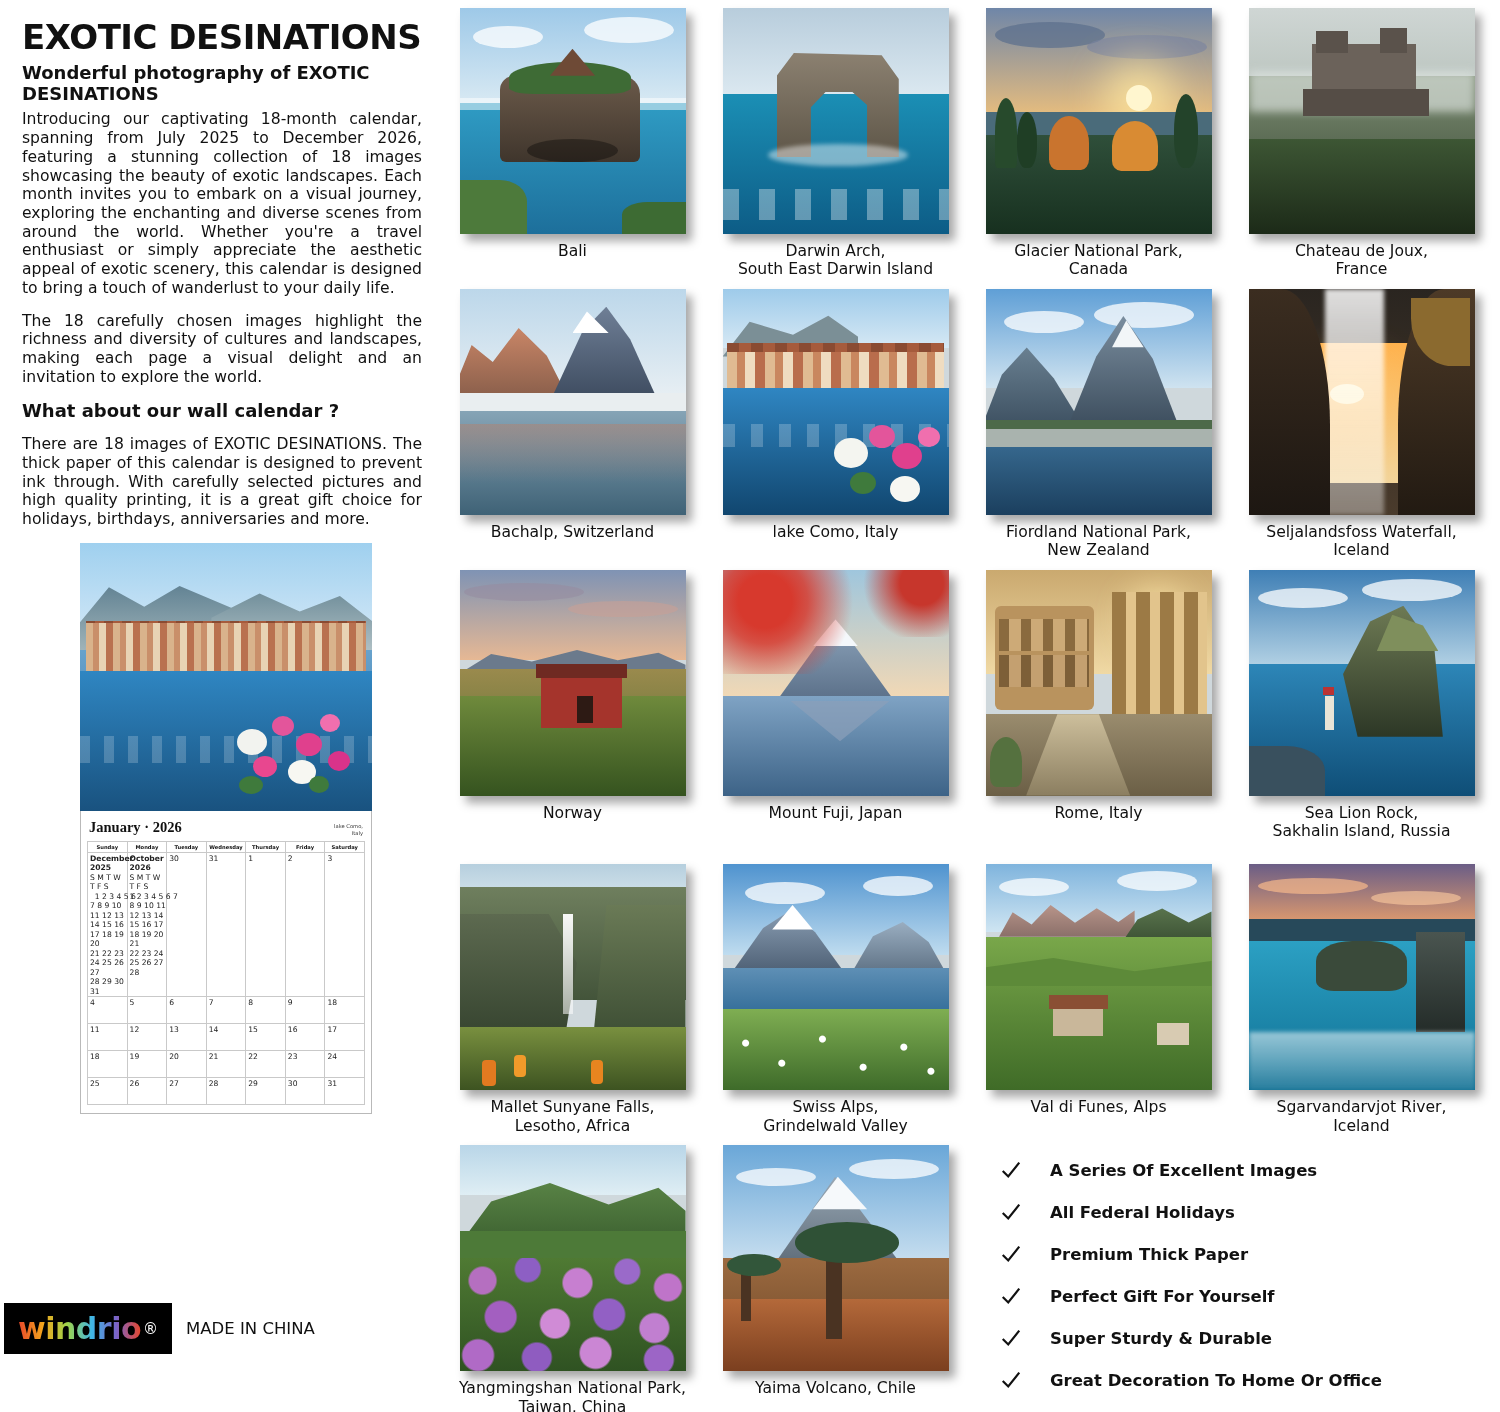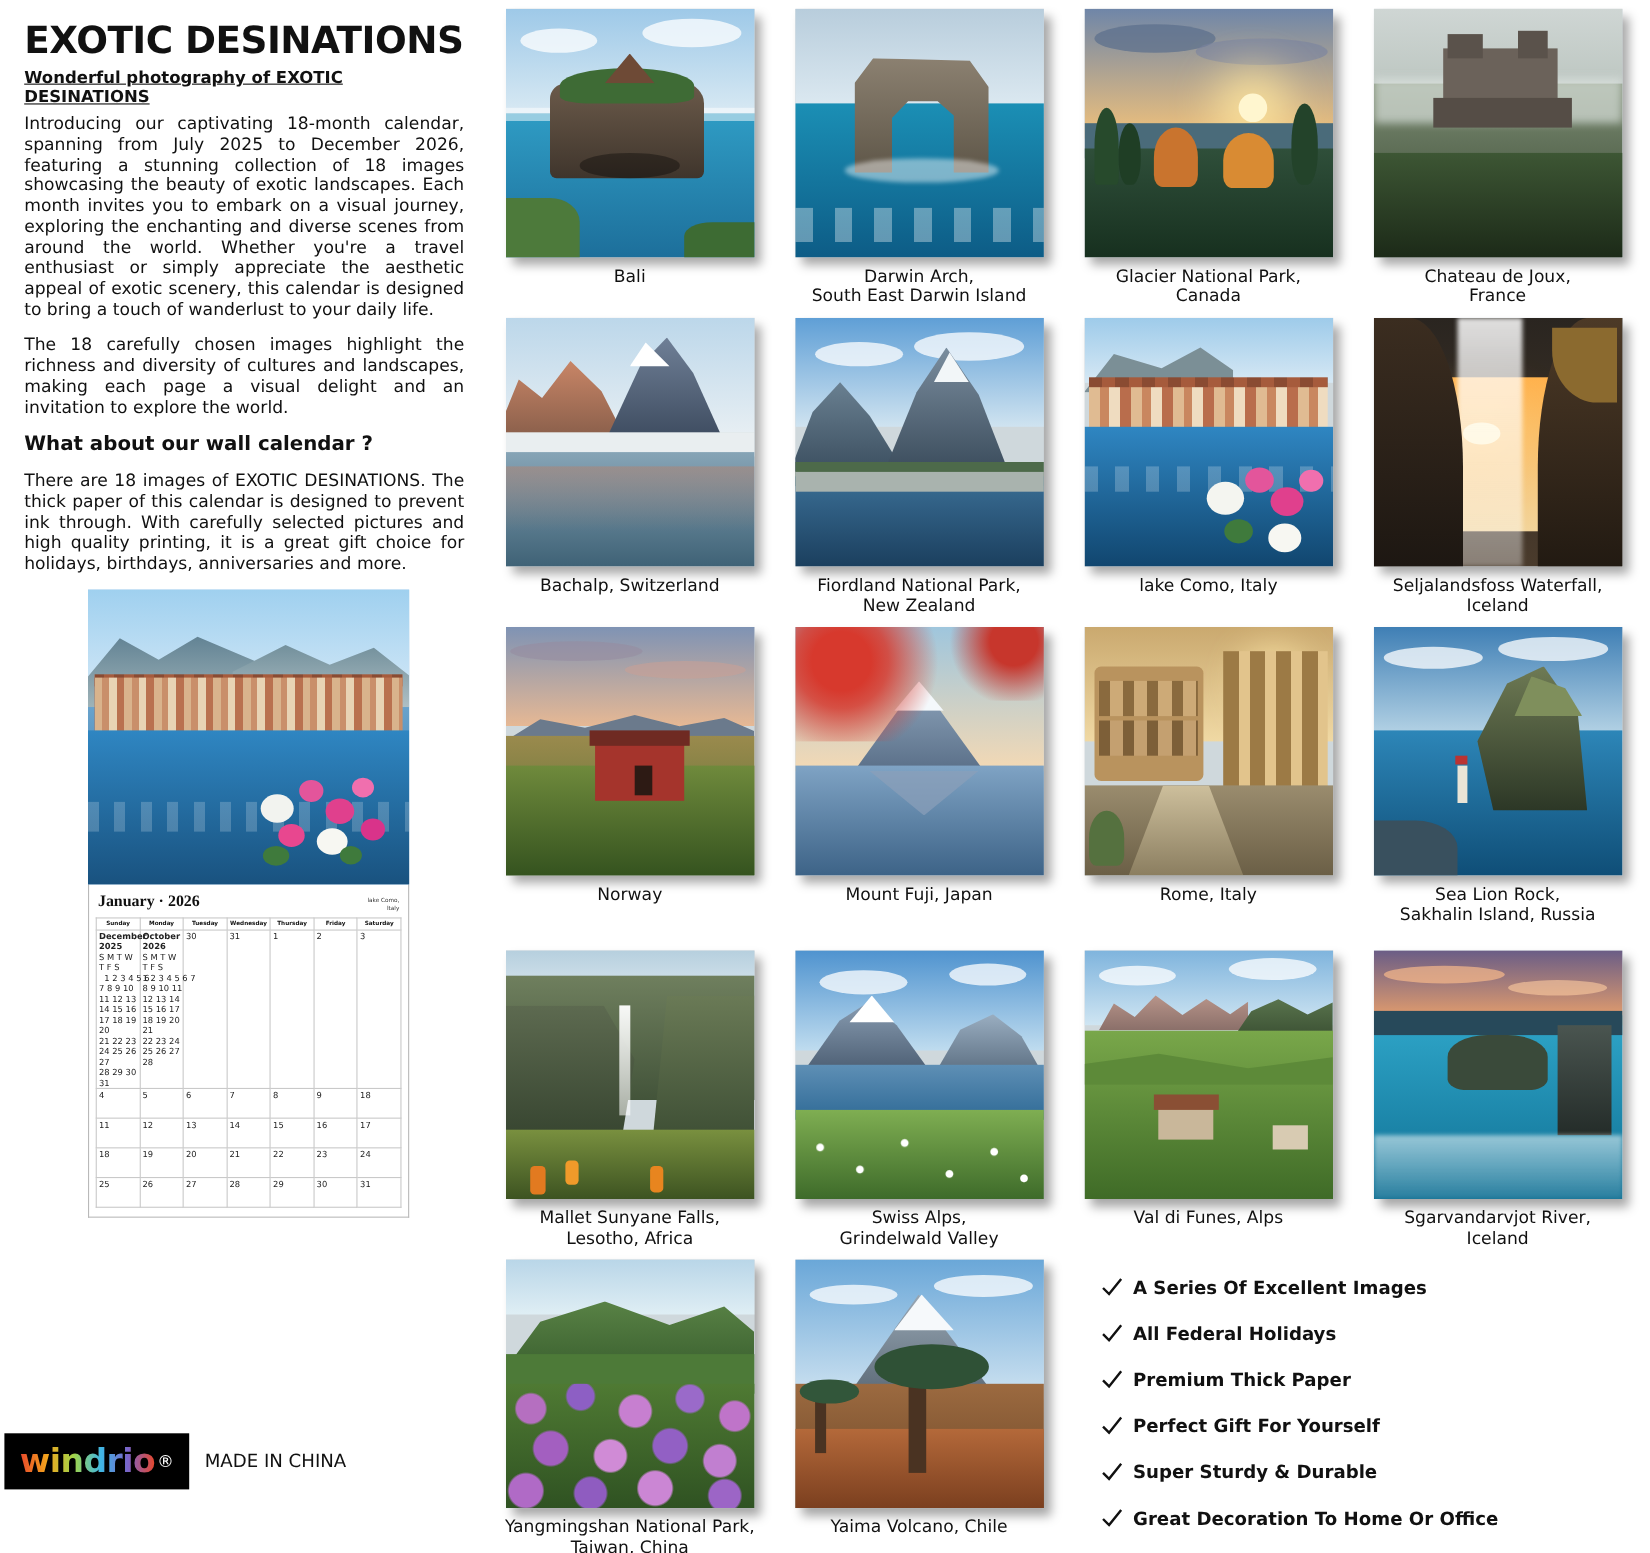--- a/index.html
+++ b/index.html
@@ -16,23 +16,22 @@
 
   
   .left {
     width: 440px; padding: 14px 18px 0 22px; position: relative;
   }
   .title {
     font-size: 34px; font-weight: bold; letter-spacing: -0.5px;
     line-height: 1.0; margin: 6px 0 8px 0;
   }
   .subtitle {
-    font-size: 15px; font-weight: bold; line-height: 1.18;
+    font-size: 18px; font-weight: bold; line-height: 1.18;
     margin-bottom: 6px;
-    text-decoration: underline;
   }
   .para {
     font-size: 15.6px; line-height: 1.20; text-align: justify;
     margin: 0 0 14px 0; hyphens: auto;
   }
   .heading2 {
     font-size: 18px; font-weight: bold; margin: 14px 0 14px 0;
   }
   
   .calendar-wrap {
@@ -100,21 +99,21 @@
     background:#cfd8dc;
   }
   .cap {
     font-size: 15.6px; text-align:center; line-height:1.18; margin-top:8px;
     margin-bottom: 6px; color:#111;
   }
   .row4 { margin-top: 14px; }
 
   
   .features { grid-column: 3 / span 2; padding: 14px 0 0 24px; }
-  .feat { display:flex; align-items:center; gap:8px; margin-bottom: 20px; }
+  .feat { display:flex; align-items:center; gap:28px; margin-bottom: 20px; }
   .check { width:22px; height:22px; flex:none; }
   .feat-label { font-size:16.5px; font-weight:bold; }
 
   
   .sky   { position:absolute; left:0; top:0; width:100%; height:55%; }
   .sun   { position:absolute; border-radius:50%; }
   .cloud { position:absolute; background:rgba(255,255,255,.75); border-radius:50%; }
   .tree  { position:absolute; background:#2f5d34; border-radius:50% 50% 40% 40%; }
 </style>
 </head>
@@ -307,51 +306,51 @@
           <div style="position:absolute;left:50%;top:10%;width:16%;height:12%;background:#fff;clip-path:polygon(40% 0,100% 80%,0 80%);"></div>
           <div style="position:absolute;left:0;top:46%;width:100%;height:10%;background:#e9eef0;"></div>
           <div style="position:absolute;left:0;bottom:0;width:100%;height:46%;background:linear-gradient(#86a4b6,#3f6276);"></div>
           <div style="position:absolute;left:0;bottom:14%;width:100%;height:26%;background:linear-gradient(rgba(180,130,110,.5),rgba(60,80,100,0));"></div>
         </div>
         <div class="cap">Bachalp, Switzerland</div>
       </div>
 
       <div class="cell">
         <div class="photo">
-          <div class="sky" style="height:44%;background:linear-gradient(#5f9fd6,#cfe3f0);"></div>
-          <div class="cloud" style="left:8%;top:10%;width:80px;height:22px;"></div>
-          <div class="cloud" style="left:48%;top:6%;width:100px;height:26px;"></div>
-          <div style="position:absolute;left:-2%;top:22%;width:46%;height:40%;background:linear-gradient(#6e8596,#3c4f60);clip-path:polygon(0 100%,20% 40%,44% 10%,70% 44%,100% 100%);"></div>
-          <div style="position:absolute;left:36%;top:12%;width:50%;height:50%;background:linear-gradient(#7a8d9e,#3b4c5c);clip-path:polygon(0 100%,26% 36%,50% 0,76% 38%,100% 100%);"></div>
-          <div style="position:absolute;left:56%;top:14%;width:14%;height:14%;background:#f2f6f8;clip-path:polygon(45% 0,100% 85%,0 85%);"></div>
-          <div style="position:absolute;left:0;top:58%;width:100%;height:10%;background:#4d6a4a;"></div>
-          <div style="position:absolute;left:0;bottom:0;width:100%;height:36%;background:linear-gradient(#3b6f96,#1b3f5e);"></div>
-          <div style="position:absolute;left:0;bottom:30%;width:100%;height:8%;background:#a9b3ae;"></div>
-        </div>
-        <div class="cap">Fiordland National Park,<br>New Zealand</div>
-      </div>
-
-      <div class="cell">
-        <div class="photo">
           <div class="sky" style="height:26%;background:linear-gradient(#9ecbea,#d6e8f4);"></div>
           <div style="position:absolute;left:0;top:8%;width:60%;height:22%;background:#7b8f96;clip-path:polygon(0 100%,20% 30%,52% 56%,78% 18%,100% 60%,100% 100%);"></div>
           <div style="position:absolute;left:2%;top:26%;width:96%;height:20%;background:repeating-linear-gradient(90deg,#e0bb92 0 10px,#c9875f 10px 18px,#efdcc0 18px 28px,#b96d4c 28px 38px);"></div>
           <div style="position:absolute;left:2%;top:24%;width:96%;height:4%;background:repeating-linear-gradient(90deg,#8a4b32 0 12px,#a65b3c 12px 24px);"></div>
           <div style="position:absolute;left:0;top:44%;width:100%;height:56%;background:linear-gradient(#2f86c2,#11466f);"></div>
           <div style="position:absolute;left:0;top:60%;width:100%;height:10%;background:repeating-linear-gradient(90deg,rgba(255,255,255,.22) 0 12px,rgba(255,255,255,0) 12px 28px);"></div>
           <div style="position:absolute;right:2%;bottom:2%;width:52%;height:40%;">
             <span style="position:absolute;left:6%;top:20%;width:34px;height:30px;background:#f4f5f0;border-radius:50%;"></span>
             <span style="position:absolute;left:36%;top:6%;width:26px;height:23px;background:#e3559b;border-radius:50%;"></span>
             <span style="position:absolute;left:56%;top:26%;width:30px;height:26px;background:#e0408d;border-radius:50%;"></span>
             <span style="position:absolute;left:78%;top:8%;width:22px;height:20px;background:#f06fae;border-radius:50%;"></span>
             <span style="position:absolute;left:20%;top:58%;width:26px;height:22px;background:#3f7a3c;border-radius:50%;"></span>
             <span style="position:absolute;left:54%;top:62%;width:30px;height:26px;background:#f7f7f2;border-radius:50%;"></span>
           </div>
         </div>
         <div class="cap">lake Como, Italy</div>
+      </div>
+
+      <div class="cell">
+        <div class="photo">
+          <div class="sky" style="height:44%;background:linear-gradient(#5f9fd6,#cfe3f0);"></div>
+          <div class="cloud" style="left:8%;top:10%;width:80px;height:22px;"></div>
+          <div class="cloud" style="left:48%;top:6%;width:100px;height:26px;"></div>
+          <div style="position:absolute;left:-2%;top:22%;width:46%;height:40%;background:linear-gradient(#6e8596,#3c4f60);clip-path:polygon(0 100%,20% 40%,44% 10%,70% 44%,100% 100%);"></div>
+          <div style="position:absolute;left:36%;top:12%;width:50%;height:50%;background:linear-gradient(#7a8d9e,#3b4c5c);clip-path:polygon(0 100%,26% 36%,50% 0,76% 38%,100% 100%);"></div>
+          <div style="position:absolute;left:56%;top:14%;width:14%;height:14%;background:#f2f6f8;clip-path:polygon(45% 0,100% 85%,0 85%);"></div>
+          <div style="position:absolute;left:0;top:58%;width:100%;height:10%;background:#4d6a4a;"></div>
+          <div style="position:absolute;left:0;bottom:0;width:100%;height:36%;background:linear-gradient(#3b6f96,#1b3f5e);"></div>
+          <div style="position:absolute;left:0;bottom:30%;width:100%;height:8%;background:#a9b3ae;"></div>
+        </div>
+        <div class="cap">Fiordland National Park,<br>New Zealand</div>
       </div>
 
       <div class="cell">
         <div class="photo">
           <div style="position:absolute;inset:0;background:linear-gradient(#2a2520,#4a3b2c);"></div>
           <div style="position:absolute;left:18%;top:24%;width:56%;height:62%;background:linear-gradient(#ffb24d,#f2d49a);"></div>
           <div class="sun" style="left:36%;top:42%;width:34px;height:20px;background:#fff0c0;box-shadow:0 0 40px 20px rgba(255,200,110,.8);"></div>
           <div style="position:absolute;left:34%;top:0;width:26%;height:100%;background:linear-gradient(rgba(255,255,255,.85),rgba(255,255,255,.35));filter:blur(2px);"></div>
           <div style="position:absolute;left:0;top:0;width:36%;height:100%;background:linear-gradient(#3b2d20,#1d1712);border-radius:0 60% 0 0;"></div>
           <div style="position:absolute;right:0;top:0;width:34%;height:100%;background:linear-gradient(#4d3a27,#221a12);border-radius:60% 0 0 0;"></div>

